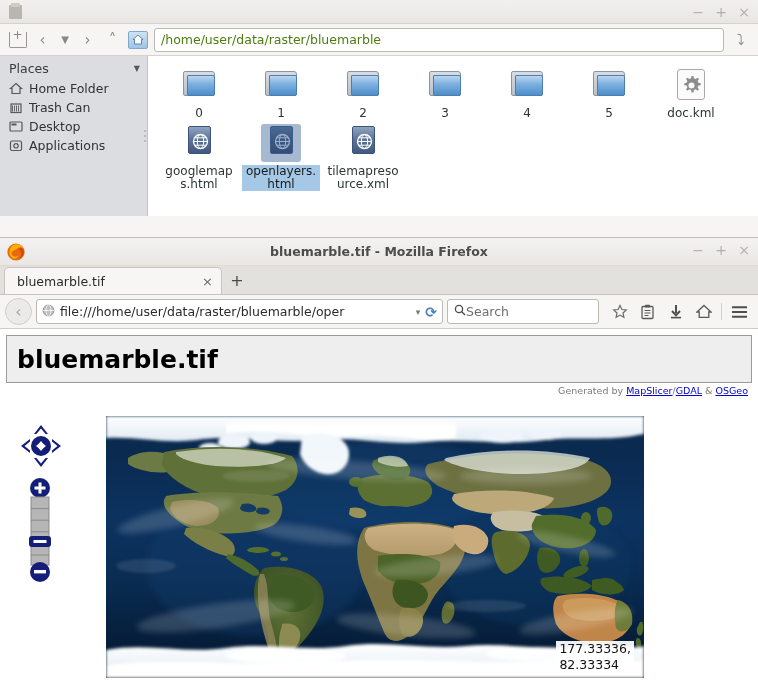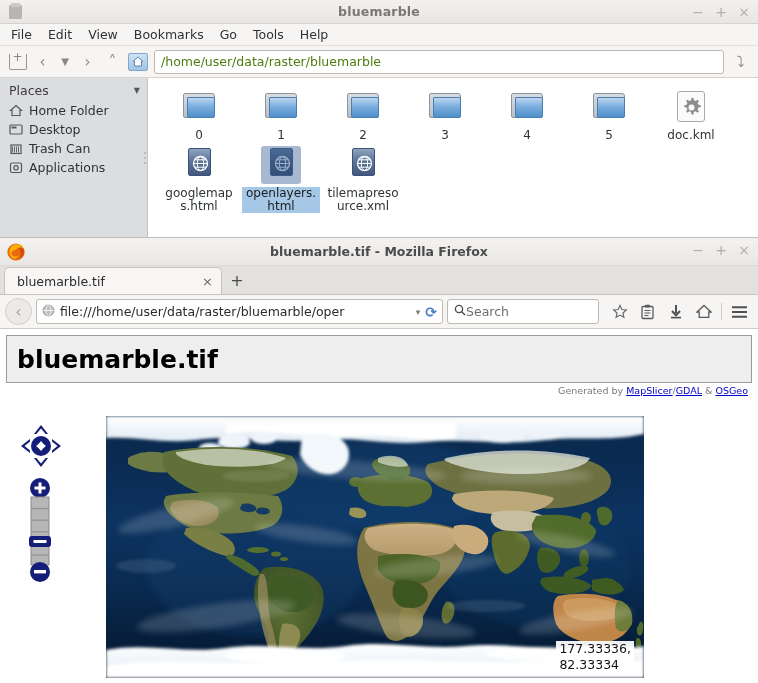--- a/index.html
+++ b/index.html
@@ -303,37 +303,27 @@
 </style>
 </head>
 <body>
 
 <div id="root">
 
   <div id="fm-window">
 
     <div class="fm-titlebar">
       <div class="fm-title-icon"></div>
-      <div class="fm-title-text">bluemarble</div>
       <div class="win-controls">
         <span class="win-btn">−</span>
         <span class="win-btn">+</span>
         <span class="win-btn">×</span>
       </div>
     </div>
 
-    <div class="fm-menubar">
-      <div class="fm-menu-item">File</div>
-      <div class="fm-menu-item">Edit</div>
-      <div class="fm-menu-item">View</div>
-      <div class="fm-menu-item">Bookmarks</div>
-      <div class="fm-menu-item">Go</div>
-      <div class="fm-menu-item">Tools</div>
-      <div class="fm-menu-item">Help</div>
-    </div>
 
     <div class="fm-toolbar">
       <div class="tb-btn">
         <div class="tb-newtab"></div>
       </div>
       <div class="tb-btn">‹</div>
       <div class="tb-btn small">▼</div>
       <div class="tb-btn">›</div>
       <div class="tb-btn">˄</div>
       <div class="tb-btn">
@@ -361,35 +351,35 @@
             <svg width="14" height="13" viewBox="0 0 14 13">
                 <path d="M7 1.5 L12.5 6.5 L11 6.5 L11 11.5 L3 11.5 L3 6.5 L1.5 6.5 Z" fill="none" stroke="#55585c" stroke-width="1.2"></path>
               </svg>
           </span>
           <span>Home Folder</span>
         </div>
 
         <div class="place-item">
           <span class="place-ico">
             <svg width="14" height="13" viewBox="0 0 14 13">
+                <rect x="2" y="3" width="10" height="8.5" fill="none" stroke="#55585c" stroke-width="1.2"></rect>
+                <path d="M3.5 4.5 v6 M5.5 4.5 v6 M7.5 4.5 v6 M9.5 4.5 v6" stroke="#55585c" stroke-width="0.9"></path>
+              </svg>
+          </span>
+          <span>Trash Can</span>
+        </div>
+
+        <div class="place-item">
+          <span class="place-ico">
+            <svg width="14" height="13" viewBox="0 0 14 13">
                 <rect x="1" y="2" width="12" height="9" rx="1" fill="none" stroke="#55585c" stroke-width="1.2"></rect>
                 <rect x="2.5" y="3.5" width="5" height="2" fill="#55585c"></rect>
               </svg>
           </span>
           <span>Desktop</span>
-        </div>
-
-        <div class="place-item">
-          <span class="place-ico">
-            <svg width="14" height="13" viewBox="0 0 14 13">
-                <rect x="2" y="3" width="10" height="8.5" fill="none" stroke="#55585c" stroke-width="1.2"></rect>
-                <path d="M3.5 4.5 v6 M5.5 4.5 v6 M7.5 4.5 v6 M9.5 4.5 v6" stroke="#55585c" stroke-width="0.9"></path>
-              </svg>
-          </span>
-          <span>Trash Can</span>
         </div>
 
         <div class="place-item">
           <span class="place-ico">
             <svg width="14" height="13" viewBox="0 0 14 13">
                 <rect x="1.5" y="2" width="11" height="9.5" rx="1.5" fill="none" stroke="#55585c" stroke-width="1.2"></rect>
                 <circle cx="7" cy="6.8" r="2.2" fill="none" stroke="#55585c" stroke-width="1.2"></circle>
               </svg>
           </span>
           <span>Applications</span>

